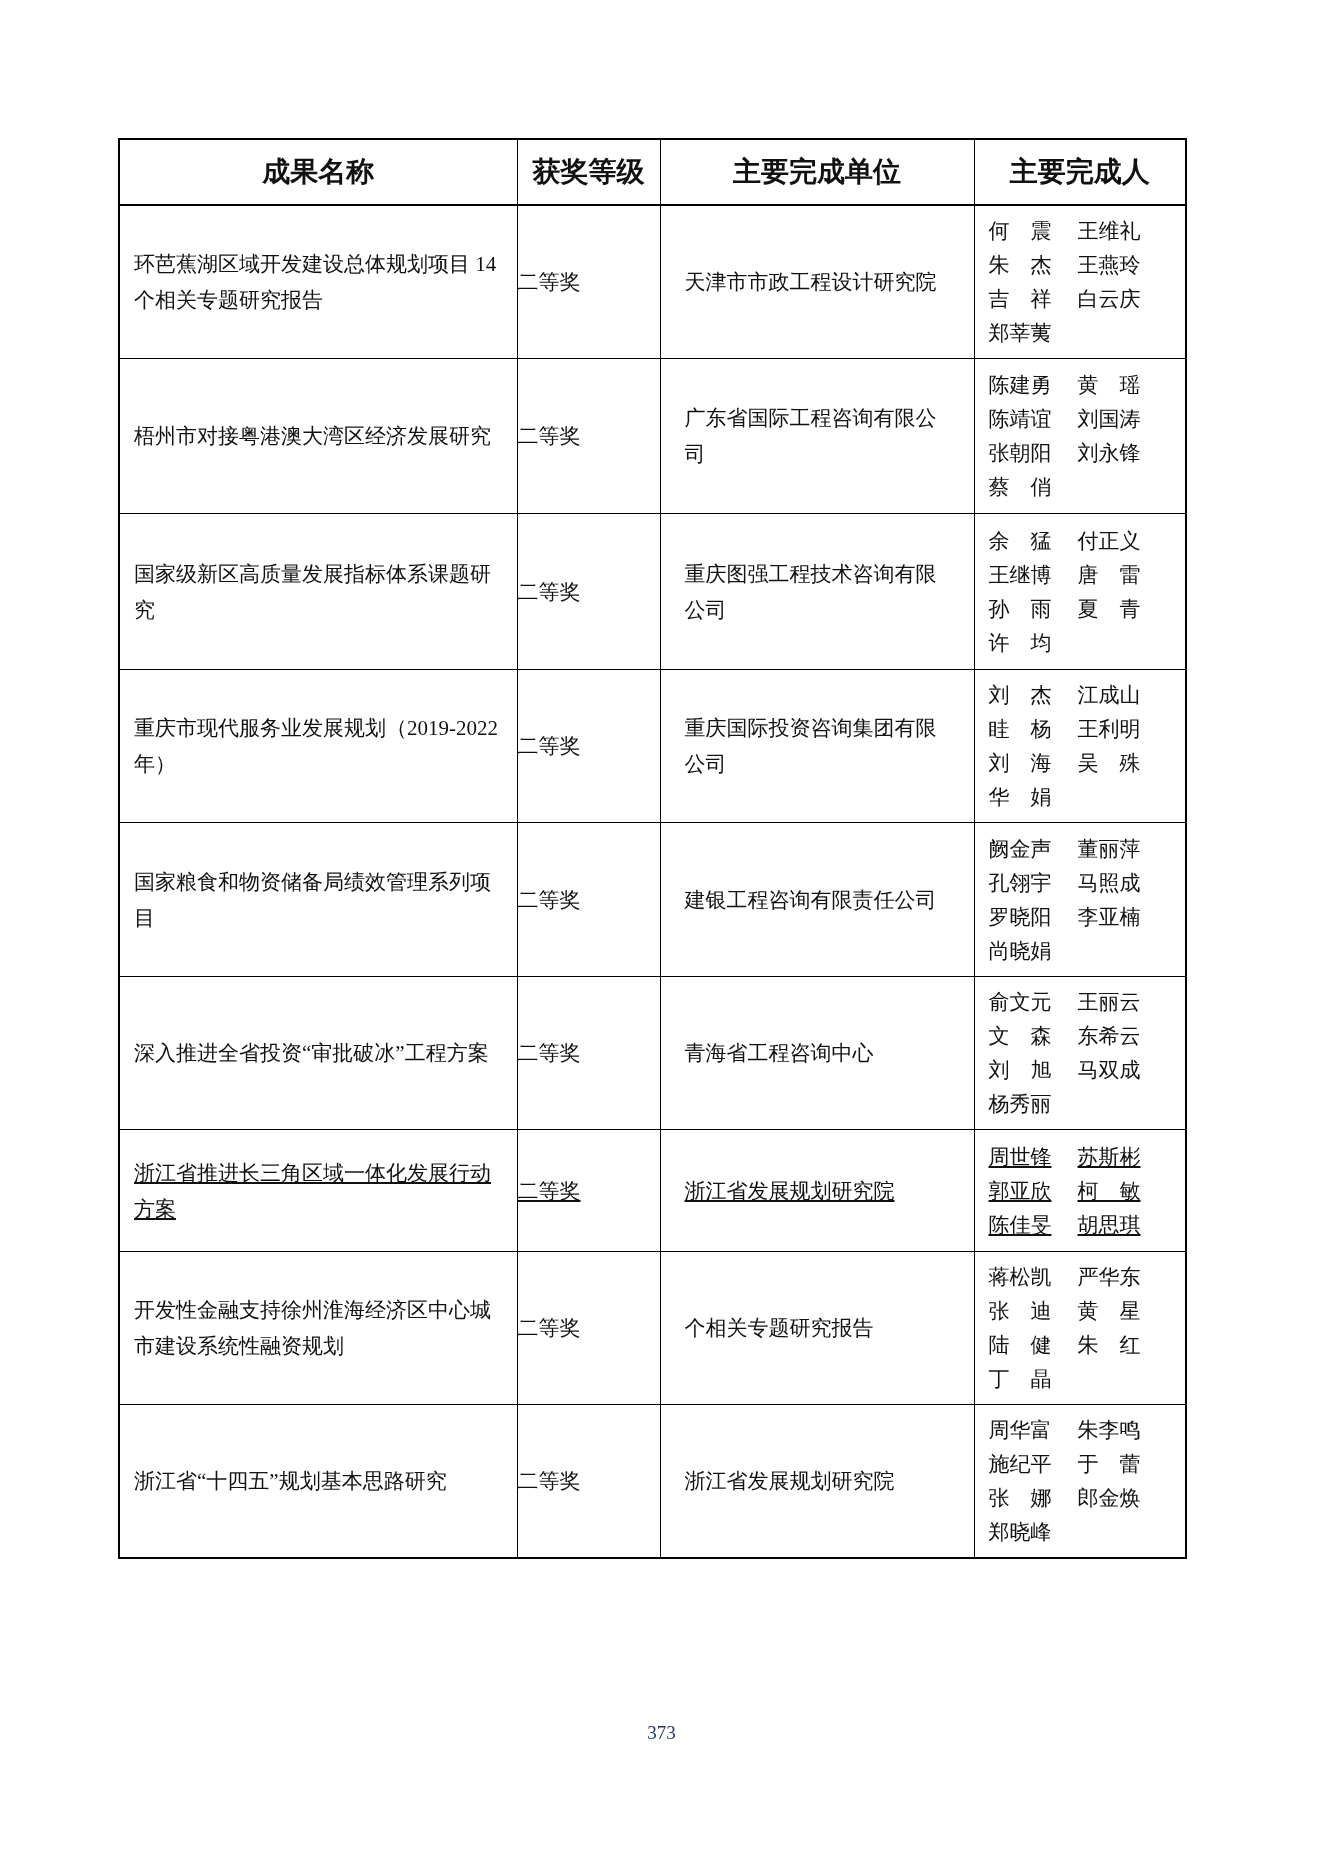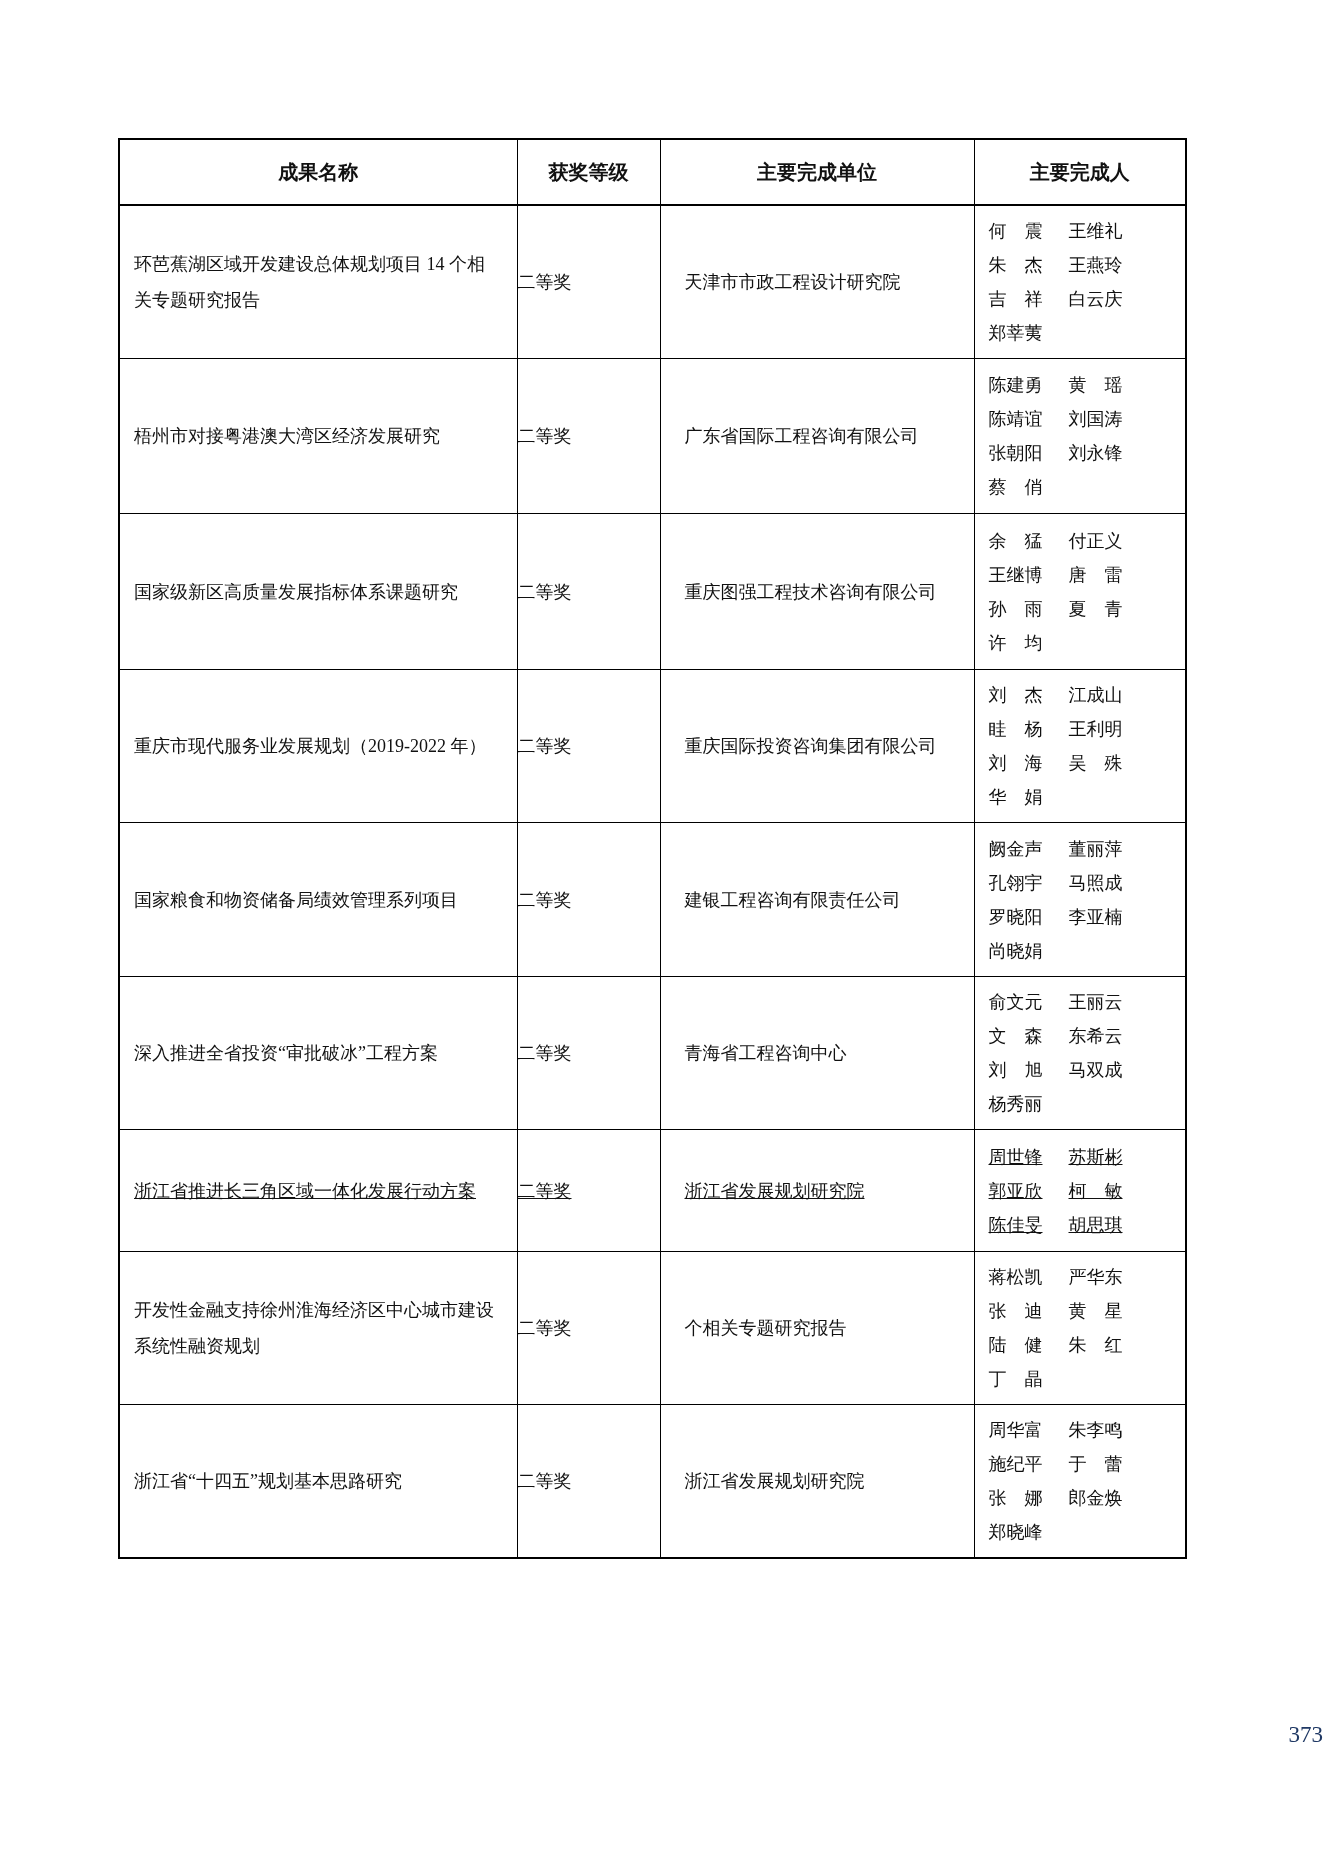--- a/index.html
+++ b/index.html
@@ -28,26 +28,26 @@
 
   th, td {
     border-left: 1px solid #000;
     border-right: 1px solid #000;
     border-top: 1.5px solid #000;
     border-bottom: 1.5px solid #000;
     vertical-align: middle;
   }
   thead th {
     height: 66px;
-    font-size: 20px;
+    font-size: 28px;
     font-weight: bold;
     text-align: center;
     border-bottom: 2.5px solid #000;
   }
-  td { font-size: 18px; }
+  td { font-size: 21px; }
 
   td.c-name {
     text-align: left;
     padding: 5px 14px;
     line-height: 36px;
   }
   td.c-award {
     text-align: left;
     line-height: 34px;
   }
@@ -66,22 +66,22 @@
     width: 3em;
     text-align: justify;
     text-align-last: justify;
     white-space: nowrap;
   }
 
   .page-number {
     position: absolute;
     left: 0; right: 0;
     top: 1722px;
-    text-align: right;
-    font-size: 23px;
+    text-align: center;
+    font-size: 19px;
     color: #1F3864;
   }
 </style>
 </head>
 <body>
 
 <div class="page">
 
   <table class="awards-table">
     <colgroup>

